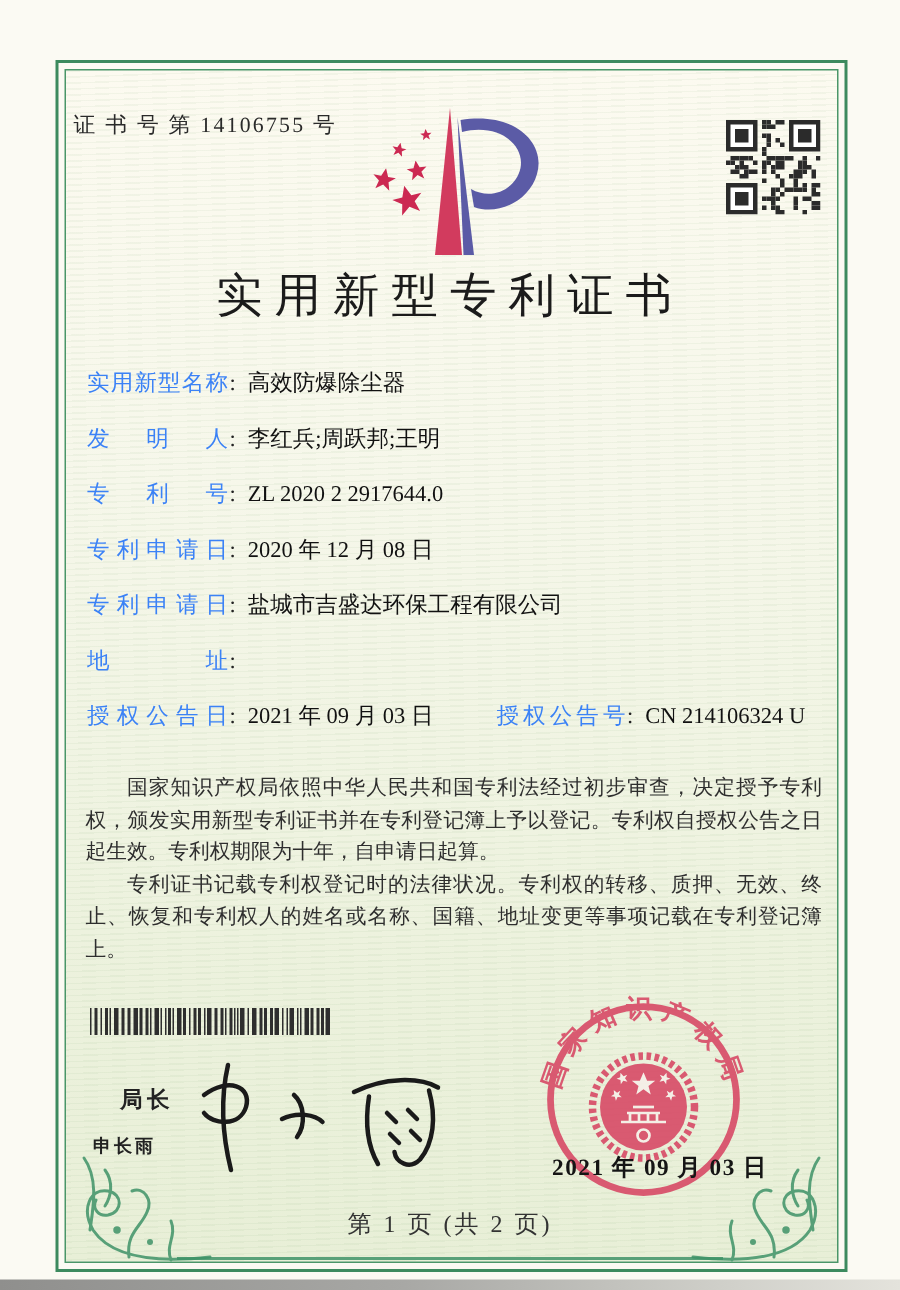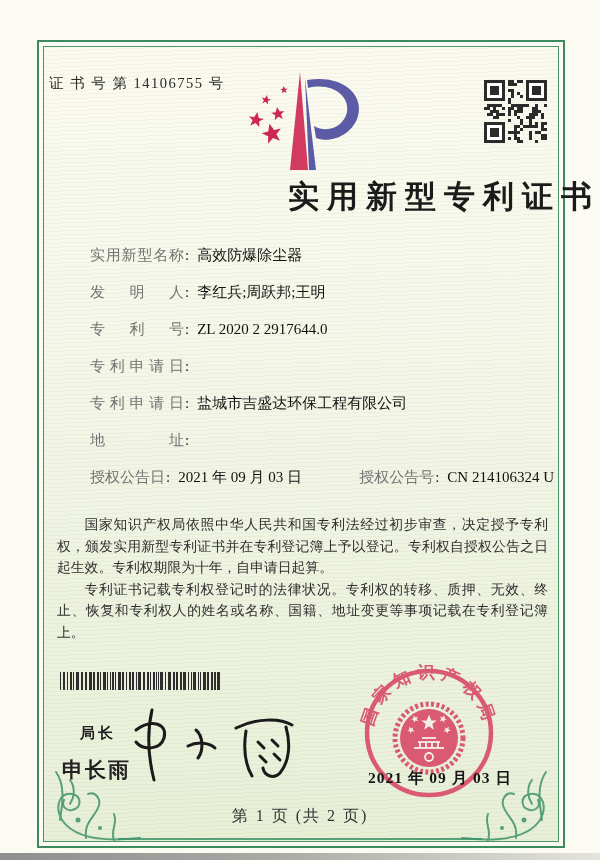--- a/index.html
+++ b/index.html
@@ -20,37 +20,37 @@
       repeating-linear-gradient(178deg, rgba(110,160,100,0.07) 0px, rgba(110,160,100,0.07) 1px, rgba(0,0,0,0) 1px, rgba(0,0,0,0) 4px),
       linear-gradient(180deg,#fcfaf0 0%,#f6f7ea 35%,#edf2de 72%,#e8efd7 100%);
   }
   .cert-no{
     position:absolute;left:49px;top:74px;
     font-size:14.5px;letter-spacing:1.5px;color:#2a2a2a;
   }
   .logo{position:absolute;left:228px;top:68px;width:144px;height:110px;}
   .qr{position:absolute;left:484px;top:80px;width:63px;height:63px;}
   .title{
-    position:absolute;left:0;top:176px;width:600px;text-align:right;
-    font-size:31px;font-weight:700;letter-spacing:8px;color:#1b1b1b;
+    position:absolute;left:0;top:176px;width:600px;text-align:center;
+    font-size:31px;font-weight:400;letter-spacing:8px;color:#1b1b1b;
   }
   .fields{position:absolute;left:58px;top:246px;right:46px;font-size:15px;}
   .frow{display:flex;align-items:baseline;height:24px;margin-bottom:13px;white-space:nowrap;}
-  .flabel{display:inline-block;width:94px;text-align:justify;text-align-last:justify;color:#737373;margin-left:32px;}
+  .flabel{display:inline-block;width:94px;text-align:justify;text-align-last:justify;color:#3b82f6;}
   .fcolon{display:inline-block;margin:0 8px 0 1px;color:#222;}
   .fvalue{color:#111;}
   .frow2-gap{display:inline-block;width:42px;}
   .paras{
     position:absolute;left:57px;right:52px;top:514px;
     font-size:13.8px;line-height:21.5px;text-align:justify;color:#2e2e2e;
   }
   .paras p{margin:0;text-indent:2em;}
   .barcode{position:absolute;left:60px;top:672px;width:163px;height:18px;}
   .signer-title{position:absolute;left:80px;top:724px;font-size:15px;letter-spacing:3px;font-weight:600;color:#222;}
-  .signer-name{position:absolute;left:62px;top:756px;font-size:21px;letter-spacing:2px;font-weight:600;color:#222;}
+  .signer-name{position:absolute;left:62px;top:756px;font-size:12px;letter-spacing:2px;font-weight:600;color:#222;}
   .signature{position:absolute;left:118px;top:698px;width:200px;height:95px;}
   .seal{position:absolute;left:356px;top:660px;width:146px;height:146px;}
   .seal-date{
     position:absolute;left:368px;top:768px;z-index:5;
     font-size:15.5px;letter-spacing:1px;color:#151515;font-weight:600;white-space:nowrap;
   }
   .footer{
     position:absolute;left:0;top:806px;width:600px;text-align:center;
     font-size:16px;letter-spacing:2px;color:#333;
   }
@@ -227,20 +227,21 @@
       <span class="fvalue">李红兵;周跃邦;王明</span>
     </div>
     <div class="frow">
       <span class="flabel">专利号</span>
         <span class="fcolon">:</span>
       <span class="fvalue">ZL 2020 2 2917644.0</span>
     </div>
     <div class="frow">
       <span class="flabel">专利申请日</span>
         <span class="fcolon">:</span>
+      <span class="fvalue">2020 年 12 月 08 日</span>
     </div>
     <div class="frow">
       <span class="flabel">专利申请日</span>
         <span class="fcolon">:</span>
       <span class="fvalue">盐城市吉盛达环保工程有限公司</span>
     </div>
     <div class="frow">
       <span class="flabel">地址</span>
         <span class="fcolon">:</span>
     </div>

